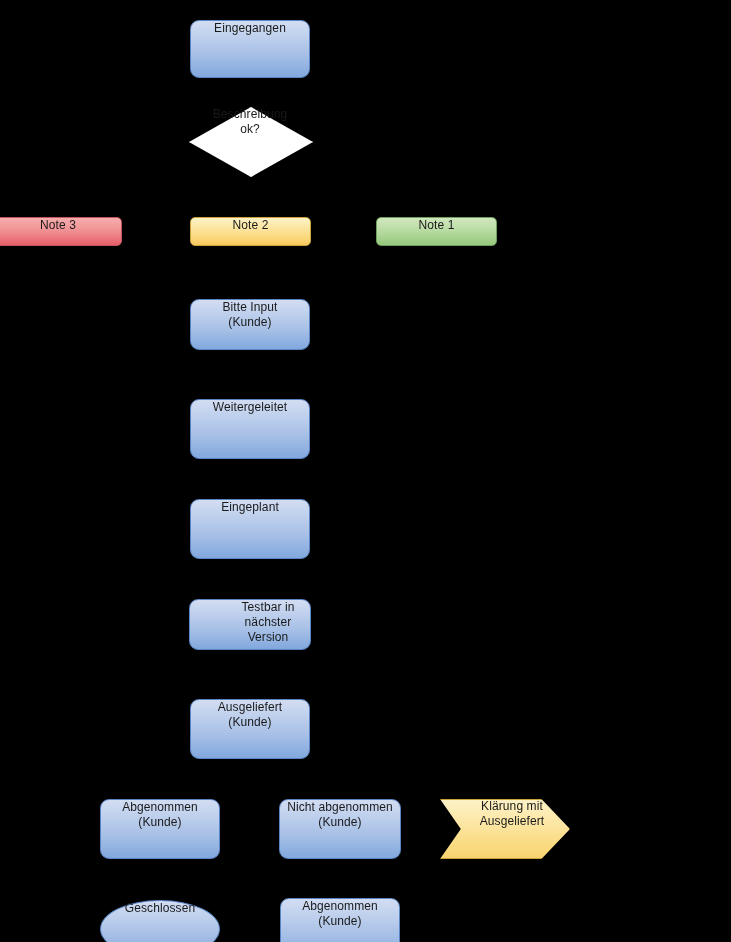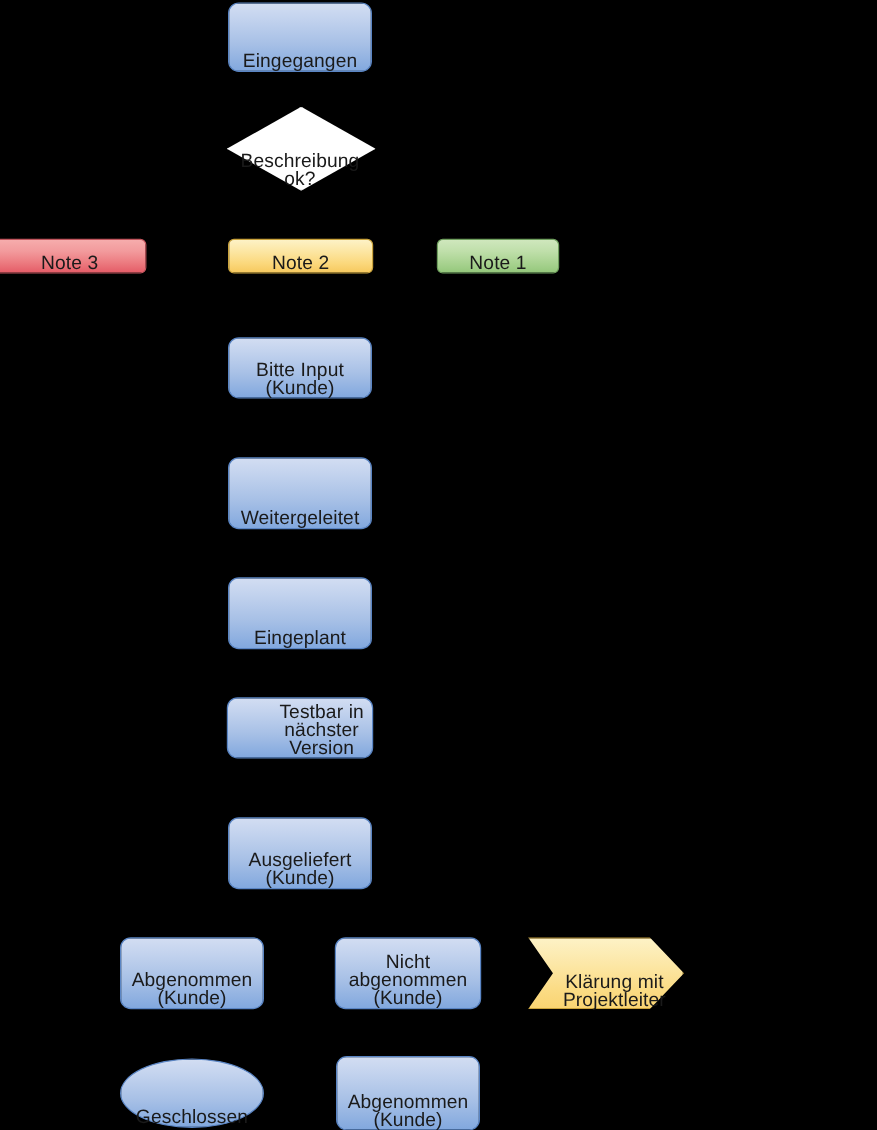--- a/index.html
+++ b/index.html
@@ -19,28 +19,29 @@
     left: 0;
     top: 0;
     width: 731px;
     height: 942px;
   }
 
   .node {
     position: absolute;
     box-sizing: border-box;
     display: flex;
-    align-items: flex-end;
+    align-items: flex-start;
     justify-content: center;
     text-align: center;
     color: #1a1a1a;
-    font-size: 16px;
+    font-size: 12px;
     line-height: 15px;
     letter-spacing: 0.1px;
     white-space: pre-line;
+    margin-top: 18px;
   }
 
   
   .shape-process {
     border-radius: 9px;
     border: 1px solid #5a85c4;
     background: linear-gradient(to bottom, #d2ddf2 0%, #c3d3ee 22%, #a7c0e6 60%, #82a8de 100%);
     box-shadow: 1px 1px 2px rgba(0,0,0,0.55);
   }
 
@@ -114,31 +115,31 @@
 </style>
 </head>
 <body>
 
 <div id="canvas">
     <div class="node shape-process" style="left: 190px; top: 2px; width: 120px; height: 58px;"><span>Eingegangen</span></div>
     <div class="node shape-decision" style="left: 189px; top: 89px; width: 122px; height: 68px;"><div class="diamond-body"></div><span class="diamond-label">Beschreibung
 ok?</span></div>
     <div class="node shape-note note-red" style="left: -6px; top: 199px; width: 128px; height: 29px;"><span>Note 3</span></div>
     <div class="node shape-note note-yellow" style="left: 190px; top: 199px; width: 121px; height: 29px;"><span>Note 2</span></div>
-    <div class="node shape-note note-green" style="left: 364px; top: 199px; width: 102px; height: 29px;"><span>Note 1</span></div>
+    <div class="node shape-note note-green" style="left: 376px; top: 199px; width: 121px; height: 29px;"><span>Note 1</span></div>
     <div class="node shape-process" style="left: 190px; top: 281px; width: 120px; height: 51px;"><span>Bitte Input
 (Kunde)</span></div>
     <div class="node shape-process" style="left: 190px; top: 381px; width: 120px; height: 60px;"><span>Weitergeleitet</span></div>
     <div class="node shape-process" style="left: 190px; top: 481px; width: 120px; height: 60px;"><span>Eingeplant</span></div>
     <div class="node shape-process" style="left: 189px; top: 581px; width: 122px; height: 51px; padding-left: 36px;"><span>Testbar in nächster
 Version</span></div>
     <div class="node shape-process" style="left: 190px; top: 681px; width: 120px; height: 60px;"><span>Ausgeliefert
 (Kunde)</span></div>
     <div class="node shape-process" style="left: 100px; top: 781px; width: 120px; height: 60px;"><span>Abgenommen
 (Kunde)</span></div>
     <div class="node shape-process" style="left: 279px; top: 781px; width: 122px; height: 60px;"><span>Nicht abgenommen
 (Kunde)</span></div>
     <div class="node shape-chevron" style="left: 440px; top: 781px; width: 130px; height: 60px;"><div class="chev-body"></div><span class="chev-label">Klärung mit
-Projektleiter</span></div>
+Ausgeliefert</span></div>
     <div class="node shape-terminator" style="left: 100px; top: 882px; width: 120px; height: 58px;"><span>Geschlossen</span></div>
     <div class="node shape-process" style="left: 280px; top: 880px; width: 120px; height: 62px;"><span>Abgenommen
 (Kunde)</span></div>
   </div>
 
 </body></html>

